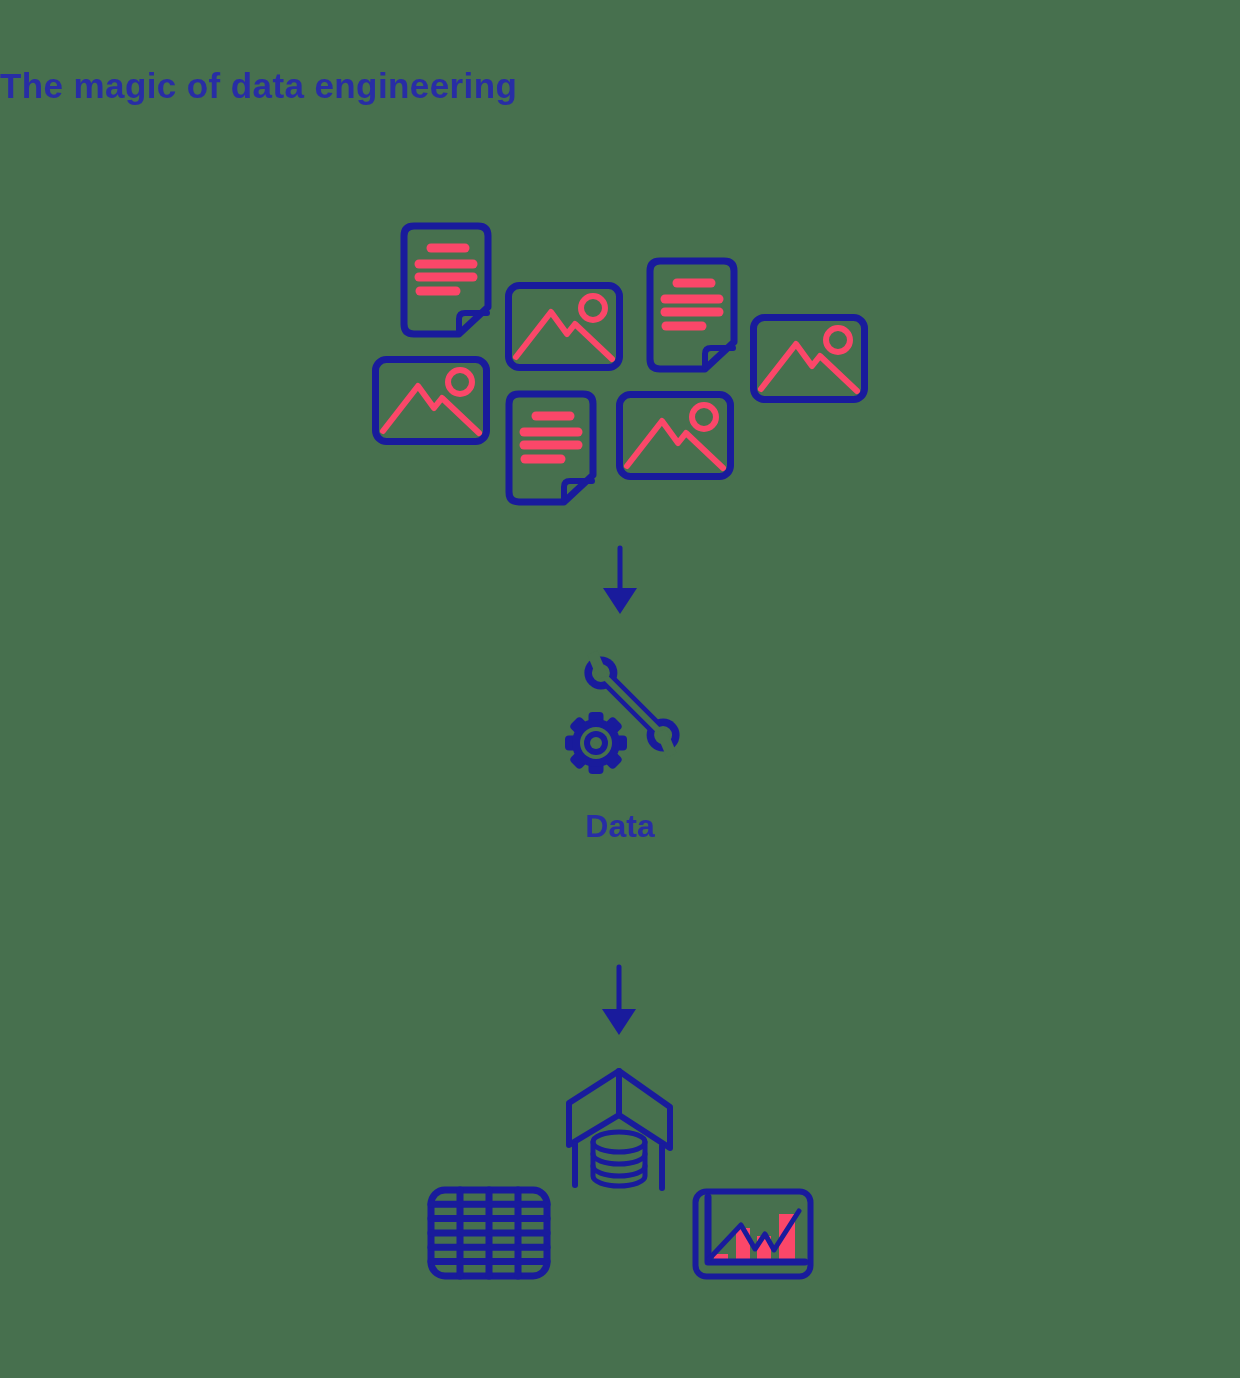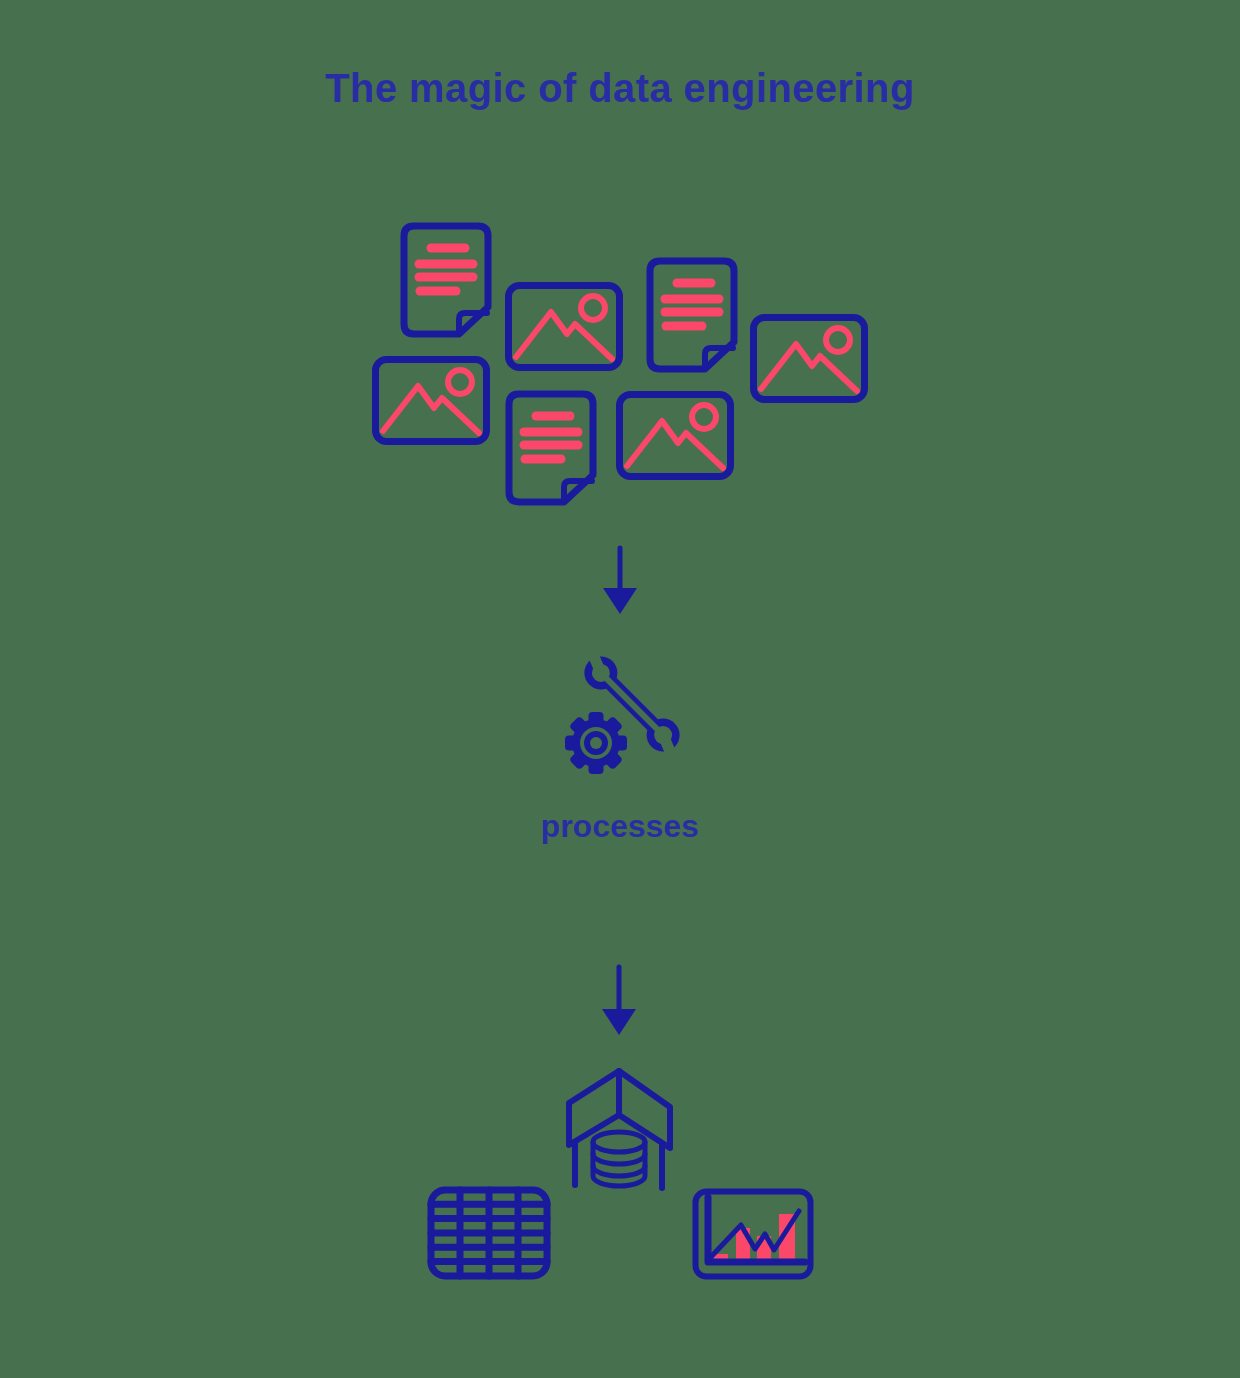--- a/index.html
+++ b/index.html
@@ -5,21 +5,21 @@
   :root{
     --background:#47704E;
     --icon-blue:#191B9C;
     --text-blue:#282DA5;
     --accent-pink:#FB4769;
   }
   html,body{margin:0;padding:0}
   body{background:var(--background);font-family:"Liberation Sans",sans-serif;}
   .canvas{position:relative;width:1240px;height:1378px;background:var(--background);overflow:hidden;}
   .abs{position:absolute;}
-  .title{left:0;right:0;top:66px;text-align:center;font-size:40px;font-weight:700;
+  .title{left:0;right:0;top:66px;font-size:35px;font-weight:700;
          color:var(--text-blue);letter-spacing:.4px;}
   .process-label{left:0;right:0;top:806px;text-align:center;font-size:32px;font-weight:700;
          color:var(--text-blue);line-height:40px;}
   .process-label div{white-space:nowrap;}
   svg{display:block;overflow:visible;}
   
   .sB{stroke:var(--icon-blue);fill:none;stroke-width:7;stroke-linejoin:round;stroke-linecap:round;}
   .sB6{stroke:var(--icon-blue);fill:none;stroke-width:6;stroke-linejoin:round;stroke-linecap:round;}
   .sB5{stroke:var(--icon-blue);fill:none;stroke-width:5;stroke-linejoin:round;stroke-linecap:round;}
   .sP{stroke:var(--accent-pink);fill:none;stroke-width:6;stroke-linejoin:round;stroke-linecap:round;}
@@ -128,21 +128,21 @@
         <rect class="fB" x="-7.5" y="-31" width="15" height="62" rx="4" transform="rotate(135)"></rect>
         <circle class="fB" r="24"></circle>
         <circle class="fG" r="16"></circle>
         <circle class="fB" r="12"></circle>
         <circle class="fG" r="6"></circle>
       </g>
     </svg>
   </div>
 
   <div class="abs process-label">
-    <div>processes</div>
+    <div>Data</div>
   </div>
 
   <div class="abs" style="left:602px;top:965px;">
     <svg width="34" height="70" viewBox="0 0 34 70">
       <line class="sB5" x1="17" y1="2" x2="17" y2="46"></line>
       <polygon class="fB" points="0,44 34,44 17,70"></polygon>
     </svg>
   </div>
 
   <div class="abs" style="left:552px;top:1058px;">

